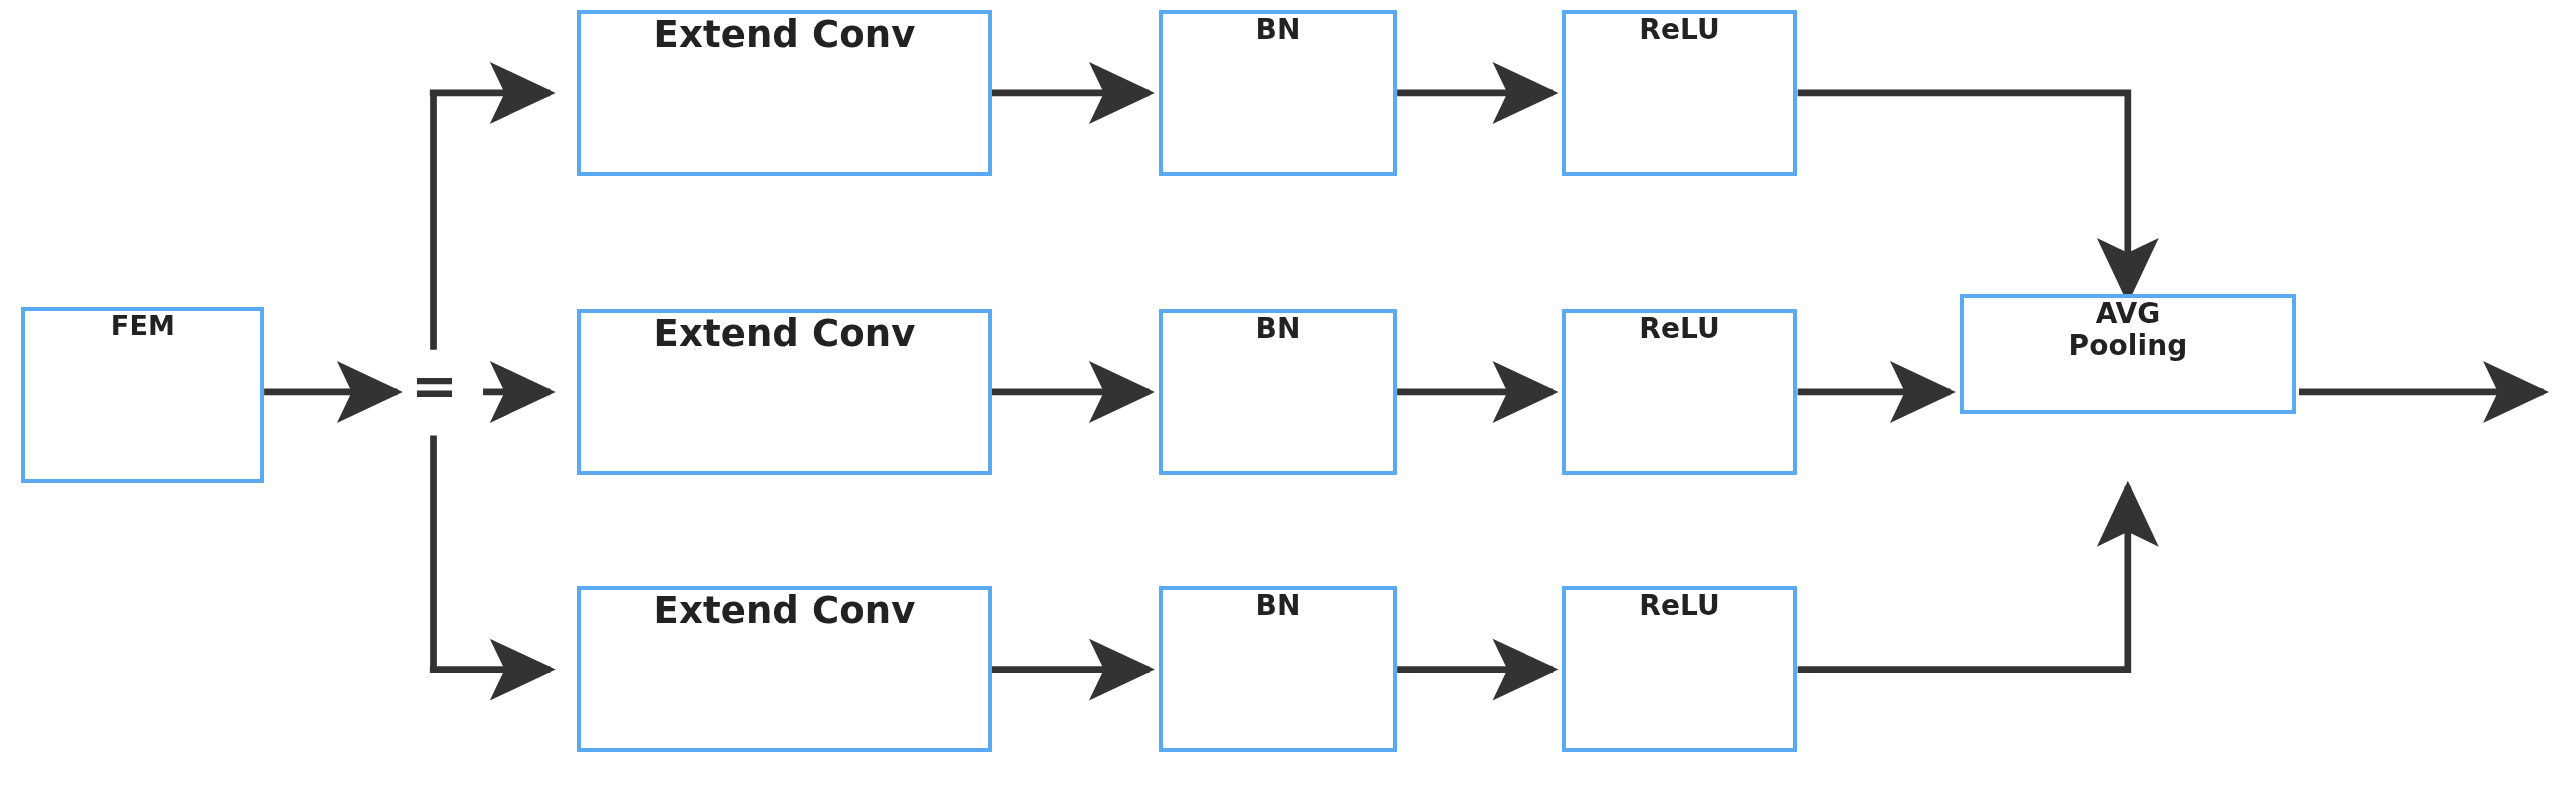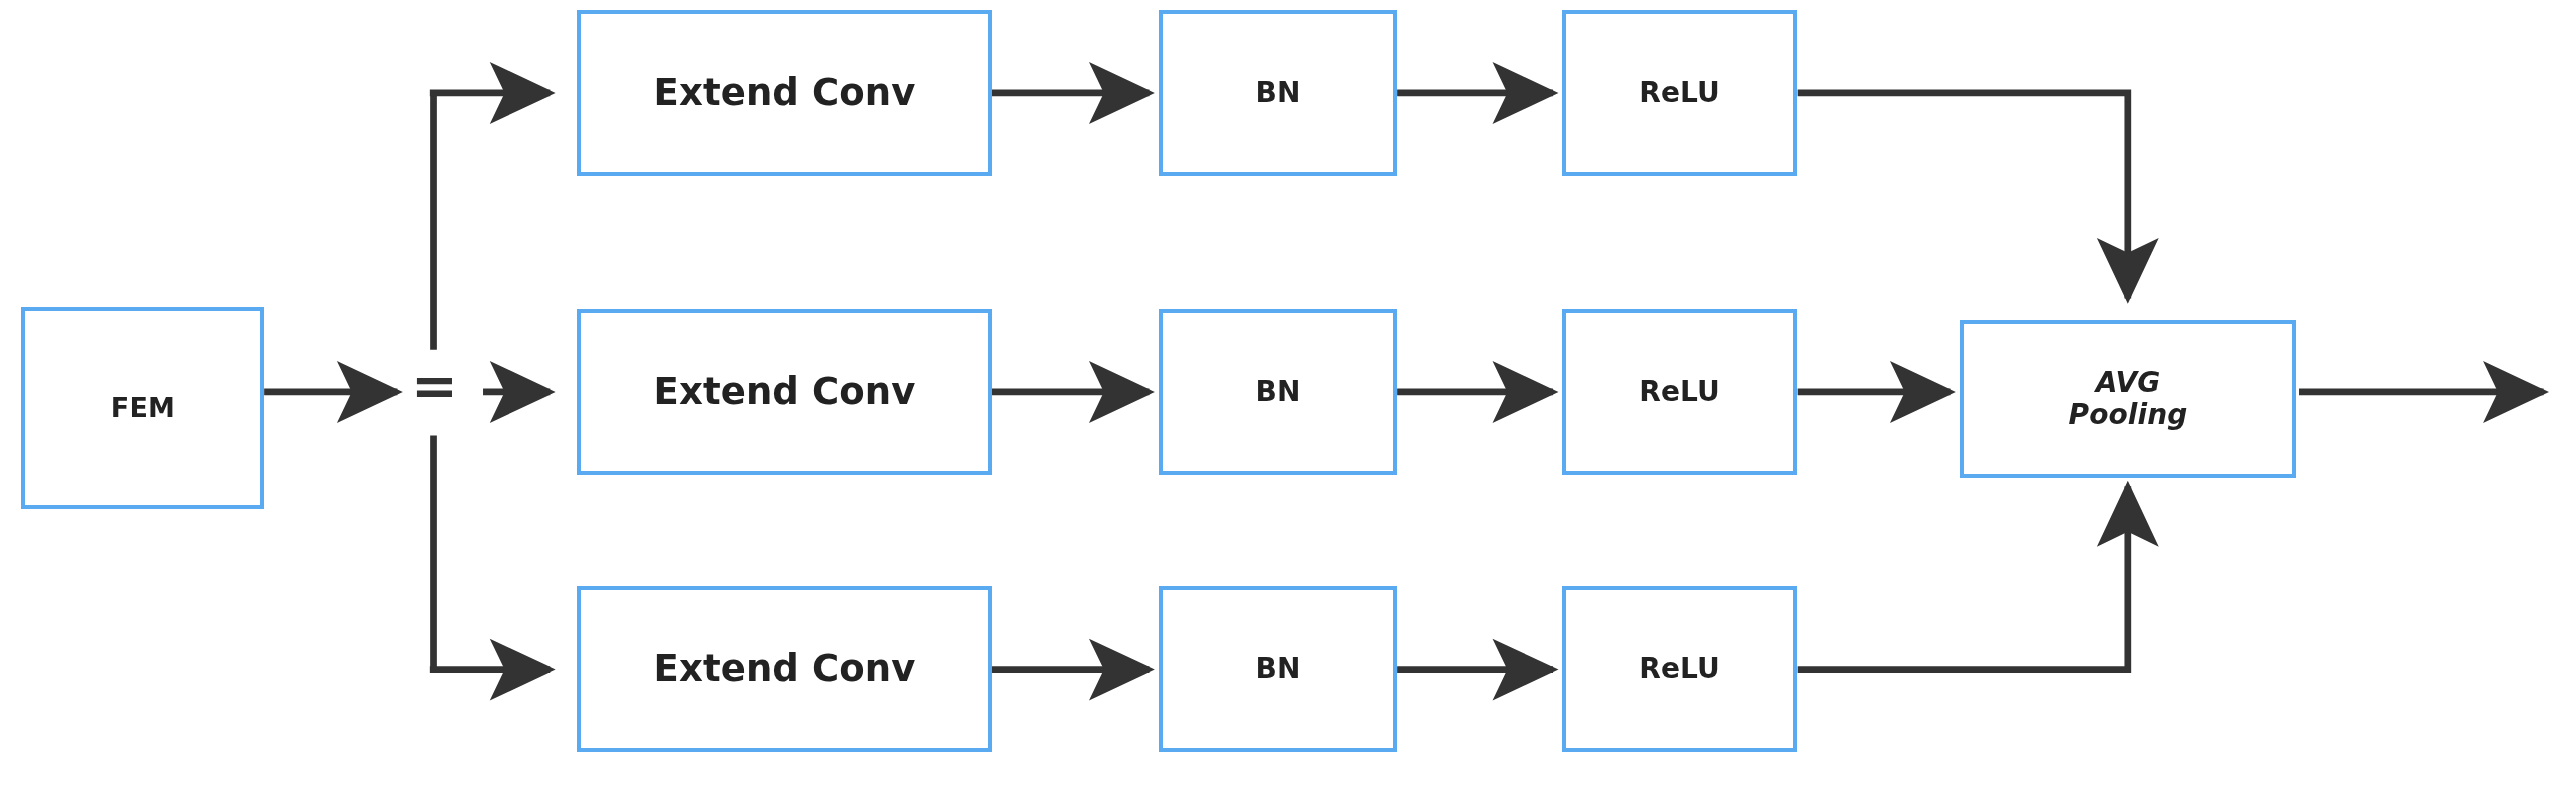--- a/index.html
+++ b/index.html
@@ -25,21 +25,21 @@
     width: 2576px;
     height: 787px;
     pointer-events: none;
   }
   .node {
     position: absolute;
     box-sizing: border-box;
     background: #ffffff;
     border: 4.3px solid #5aaaf2;
     display: flex;
-    align-items: center;
+    align-items: flex-start;
     justify-content: center;
     text-align: center;
     color: #222222;
     line-height: 1.14;
     letter-spacing: 0.1px;
   }
   .node-label {
     display: block;
     white-space: pre-line;
     font-weight: 600;
@@ -94,21 +94,21 @@
       <line x1="2285" y1="1095" x2="2540" y2="1095" marker-end="url(#ah)"></line>
 
       <polyline points="2940,1095 3480,1095 3480,795" marker-end="url(#ah)"></polyline>
 
       <line x1="3760" y1="641" x2="4160" y2="641" marker-end="url(#ah)"></line>
     </g>
   </svg>
 
   <div class="eq-symbol" style="left:411px; top:358px;">=</div>
 
-  <div class="node" style="left:21.4px; top:307px; width:243px; height:202px;">
+  <div class="node" style="left:21.4px; top:307px; width:243px; height:176px;">
     <span class="node-label sz-sm">FEM</span>
   </div>
 
   <div class="node" style="left:577px; top:9.8px; width:415px; height:166px;">
     <span class="node-label sz-md">Extend Conv</span>
   </div>
   <div class="node" style="left:1159px; top:9.8px; width:238px; height:166px;">
     <span class="node-label sz-lg">BN</span>
   </div>
   <div class="node" style="left:1562px; top:9.8px; width:235px; height:166px;">
@@ -128,19 +128,19 @@
   <div class="node" style="left:577px; top:586px; width:415px; height:166px;">
     <span class="node-label sz-md">Extend Conv</span>
   </div>
   <div class="node" style="left:1159px; top:586px; width:238px; height:166px;">
     <span class="node-label sz-lg">BN</span>
   </div>
   <div class="node" style="left:1562px; top:586px; width:235px; height:166px;">
     <span class="node-label sz-lg">ReLU</span>
   </div>
 
-  <div class="node" style="left:1960px; top:320px; width:336px; height:158px;font-style:italic;">
+  <div class="node" style="left:1960px; top:294px; width:336px; height:120px;">
     <span class="node-label sz-lg">AVG
 Pooling</span>
   </div>
 
 </div>
 
 
 </body></html>

